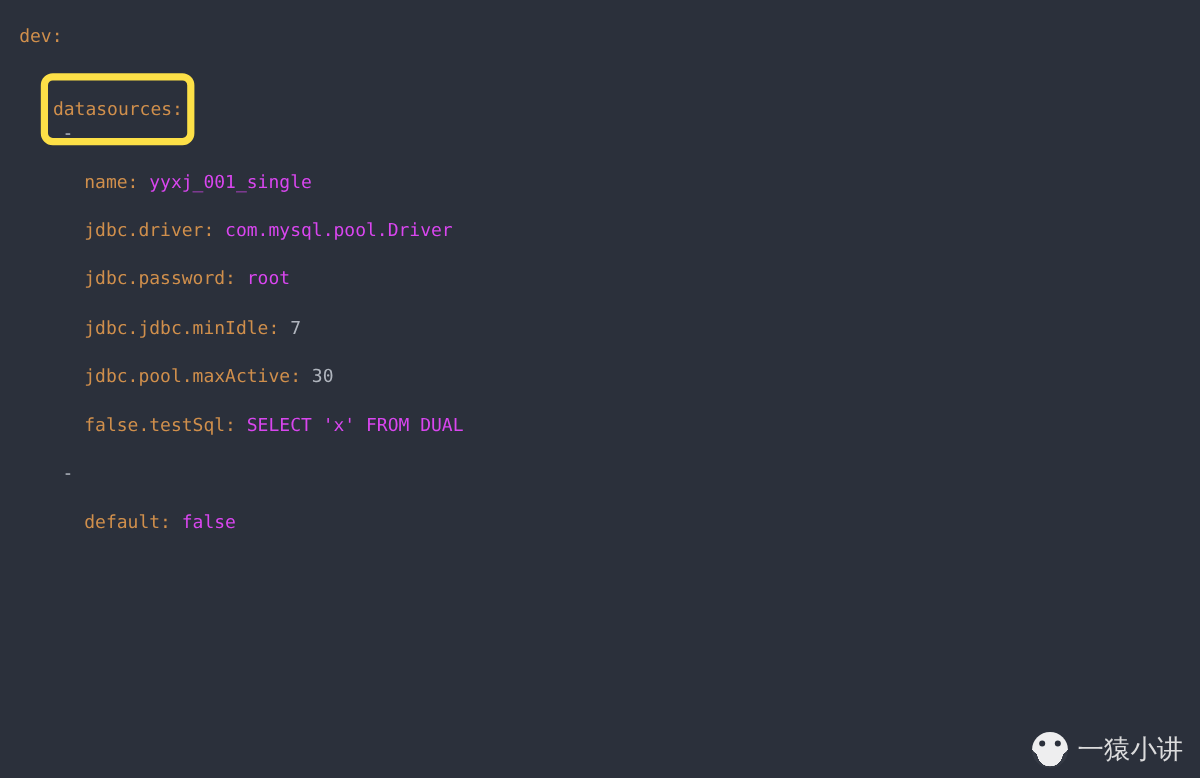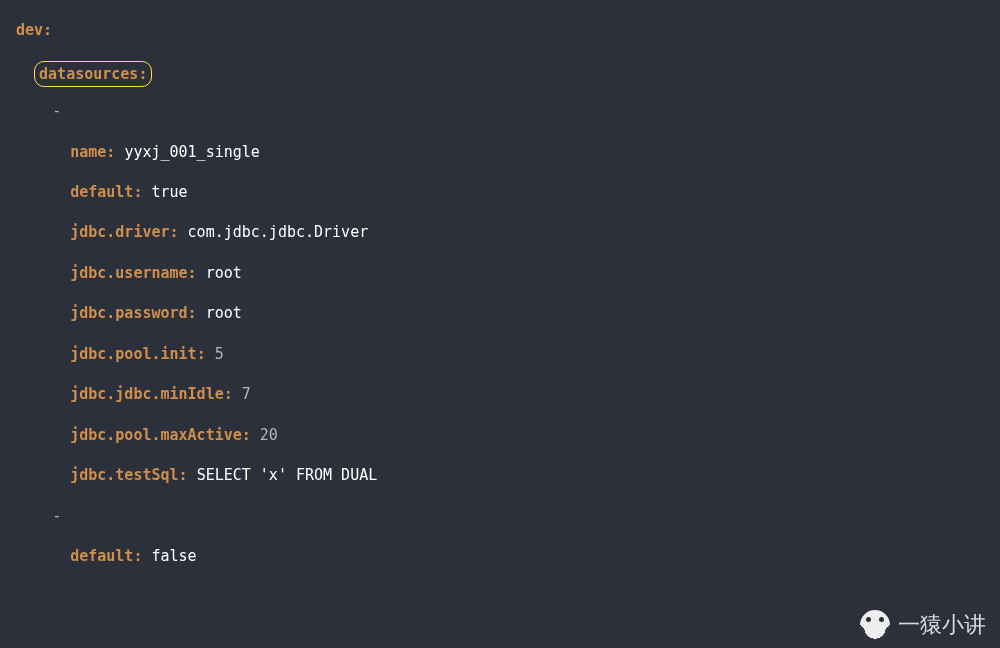--- a/index.html
+++ b/index.html
@@ -12,29 +12,29 @@
       width: 1000px;
       height: 648px;
       overflow: hidden;
       position: relative;
     }
     .editor {
       padding: 0 0 0 16px;
       white-space: pre;
     }
     .line { display: block; height: 20.2px; }
-    .k { color: #d08f4c; font-weight: bold; }
-    .v { color: #ffffff; }
+    .k { color: #d08f4c; font-weight: normal; }
+    .v { color: #d946ef; }
     .num { color: #b0b5be; }
     .dash { color: #b0b5be; }
     .hl-box {
       display: inline-block;
-      border: 1px solid #fde047;
+      border: 6px solid #fde047;
       border-radius: 10px;
-      padding: 4px 4px;
+      padding: 16px 4px;
       line-height: 1.1;
     }
     .watermark {
       position: absolute;
       right: 14px;
       bottom: 8px;
       display: flex;
       align-items: center;
       gap: 8px;
       color: #eaeaea;
@@ -57,28 +57,25 @@
     .wm-dot.b { right:6px; top:7px; }
   </style>
 </head>
 <body>
 
 <div class="editor">
 <span class="line"><span class="k">dev</span><span class="k">:</span></span>
 <span class="line">  <span class="hl-box"><span class="k">datasources</span><span class="k">:</span></span></span>
 <span class="line">    <span class="dash">-</span></span>
 <span class="line">      <span class="k">name</span><span class="k">:</span> <span class="v">yyxj_001_single</span></span>
-<span class="line">      <span class="k">default</span><span class="k">:</span> <span class="v">true</span></span>
-<span class="line">      <span class="k">jdbc.driver</span><span class="k">:</span> <span class="v">com.jdbc.jdbc.Driver</span></span>
-<span class="line">      <span class="k">jdbc.username</span><span class="k">:</span> <span class="v">root</span></span>
+<span class="line">      <span class="k">jdbc.driver</span><span class="k">:</span> <span class="v">com.mysql.pool.Driver</span></span>
 <span class="line">      <span class="k">jdbc.password</span><span class="k">:</span> <span class="v">root</span></span>
-<span class="line">      <span class="k">jdbc.pool.init</span><span class="k">:</span> <span class="num">5</span></span>
 <span class="line">      <span class="k">jdbc.jdbc.minIdle</span><span class="k">:</span> <span class="num">7</span></span>
-<span class="line">      <span class="k">jdbc.pool.maxActive</span><span class="k">:</span> <span class="num">20</span></span>
-<span class="line">      <span class="k">jdbc.testSql</span><span class="k">:</span> <span class="v">SELECT 'x' FROM DUAL</span></span>
+<span class="line">      <span class="k">jdbc.pool.maxActive</span><span class="k">:</span> <span class="num">30</span></span>
+<span class="line">      <span class="k">false.testSql</span><span class="k">:</span> <span class="v">SELECT 'x' FROM DUAL</span></span>
 <span class="line">    <span class="dash">-</span></span>
 <span class="line">      <span class="k">default</span><span class="k">:</span> <span class="v">false</span></span>
 
 
 
 
 
 
 
 

